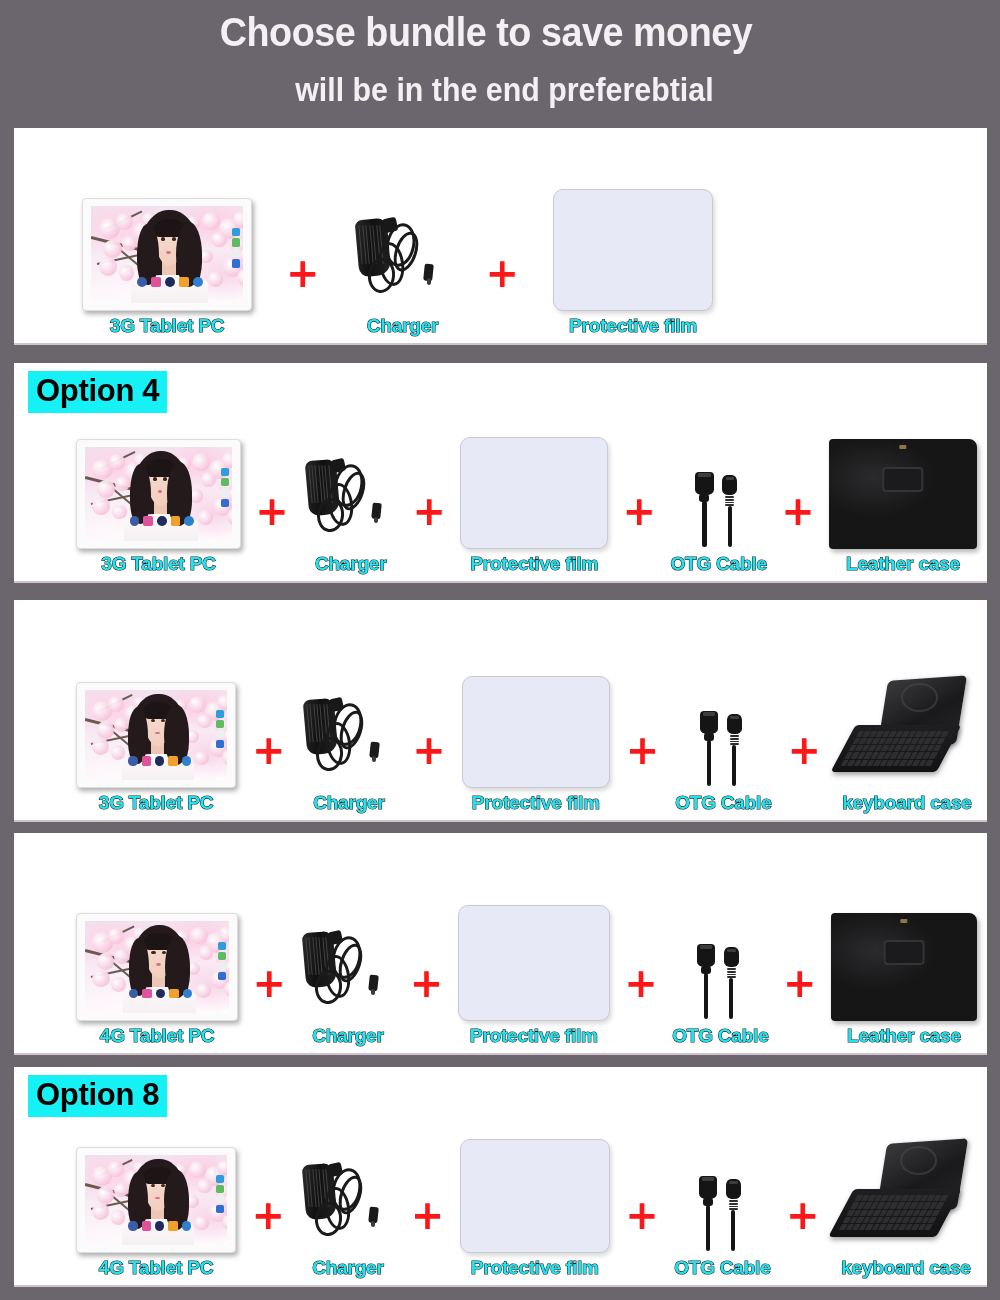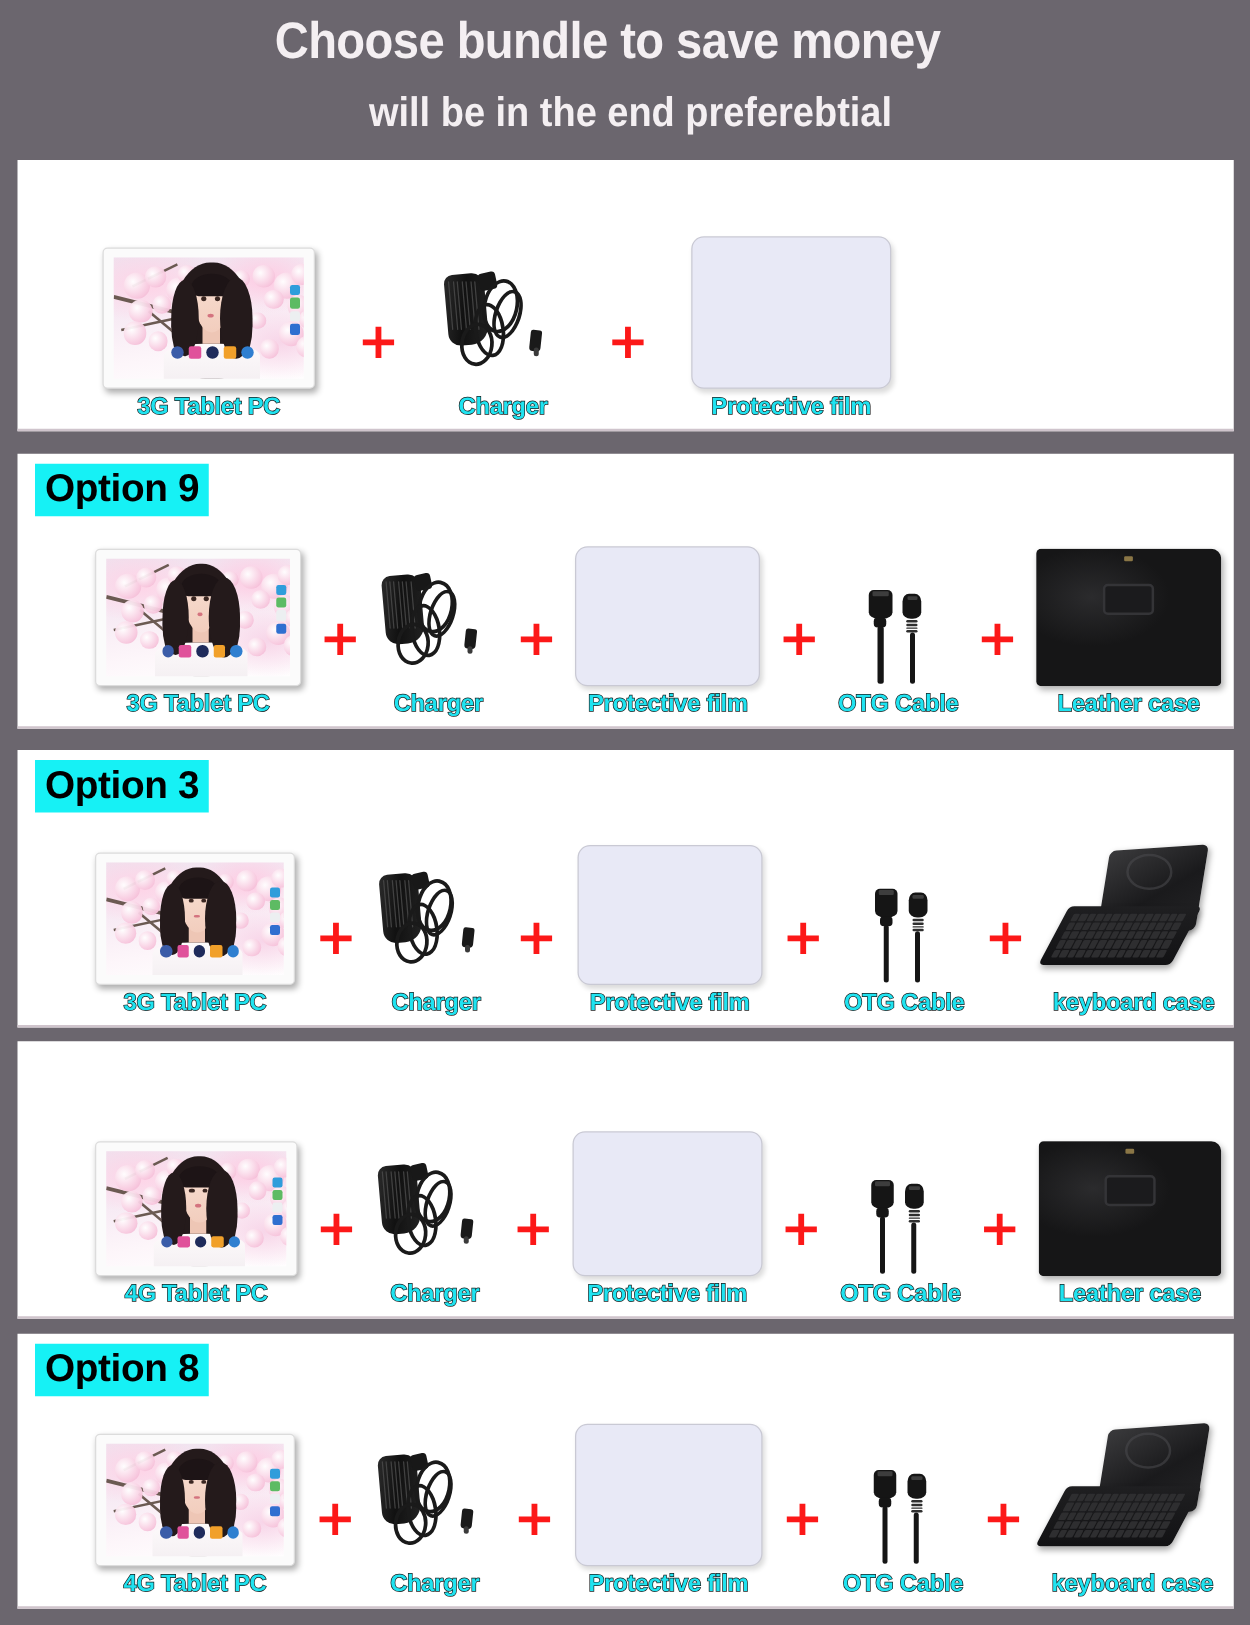--- a/index.html
+++ b/index.html
@@ -417,21 +417,21 @@
           <div class="plus">+</div>
           <div class="cell">
             <div class="art">
               <div class="film" style="width: 160px; height: 122px;"></div>
             </div>
             <div class="label">Protective film</div>
           </div>
         </div>
       </div>
       <div class="row" style="top: 363px; height: 220px;">
-        <div class="badge">Option 9</div>
+        <div class="badge">Option 4</div>
         <div class="items" style="top: 42px; bottom: 6px; padding-left: 62px; padding-right: 10px; justify-content: space-between;">
           <div class="cell">
             <div class="art">
               <div class="tablet" style="width: 165px; height: 110px;">
                 <div class="cam"><i></i><i></i></div>
                 <div class="screen" style="width: 100%; height: 100%;">
                   <div class="branch" style="left: 0px; top: 28.8px; width: 77.48px; height: 3px; transform: rotate(14deg);"></div>
                   <div class="branch" style="left: 14.9px; top: 21.12px; width: 38.74px; height: 2.2px; transform: rotate(-26deg);"></div>
                   <div class="branch" style="left: 26.82px; top: 40.32px; width: 32.78px; height: 1.8px; transform: rotate(40deg);"></div>
                   <div class="branch" style="left: 5.96px; top: 55.68px; width: 41.72px; height: 2px; transform: rotate(-12deg);"></div>
@@ -538,21 +538,20 @@
               <div class="leather" style="width: 148px; height: 110px;">
                 <div class="leather-dot" style="top: 6.05px; width: 7.4px; height: 3.85px;"></div>
                 <div class="leather-tab" style="top: 27.5px; width: 41.44px; height: 25.3px;"></div>
               </div>
             </div>
             <div class="label">Leather case</div>
           </div>
         </div>
       </div>
       <div class="row" style="top: 600px; height: 222px;">
-        <div class="badge">Option 3</div>
         <div class="items" style="top: 42px; bottom: 6px; padding-left: 62px; padding-right: 10px; justify-content: space-between;">
           <div class="cell">
             <div class="art">
               <div class="tablet" style="width: 160px; height: 106px;">
                 <div class="cam"><i></i><i></i></div>
                 <div class="screen" style="width: 100%; height: 100%;">
                   <div class="branch" style="left: 0px; top: 27.6px; width: 74.88px; height: 3px; transform: rotate(14deg);"></div>
                   <div class="branch" style="left: 14.4px; top: 20.24px; width: 37.44px; height: 2.2px; transform: rotate(-26deg);"></div>
                   <div class="branch" style="left: 25.92px; top: 38.64px; width: 31.68px; height: 1.8px; transform: rotate(40deg);"></div>
                   <div class="branch" style="left: 5.76px; top: 53.36px; width: 40.32px; height: 2px; transform: rotate(-12deg);"></div>

